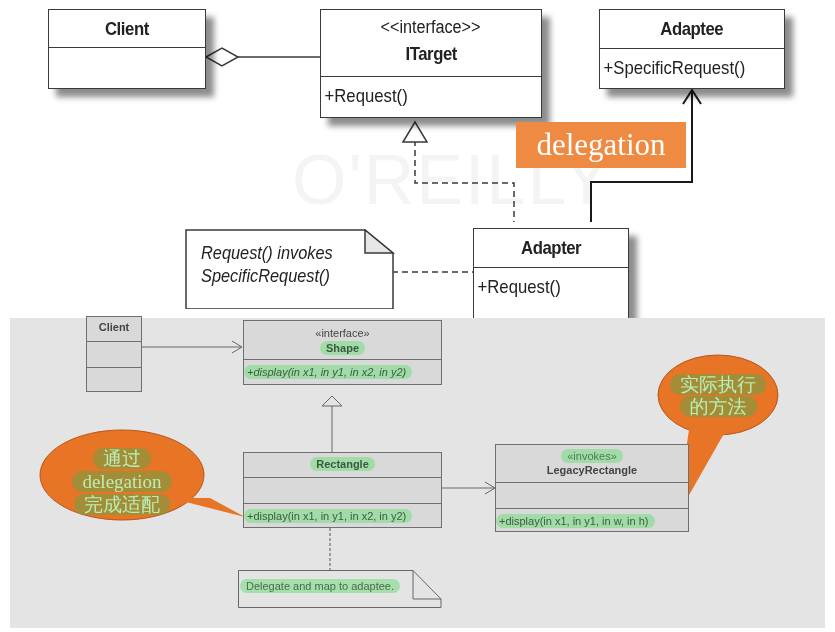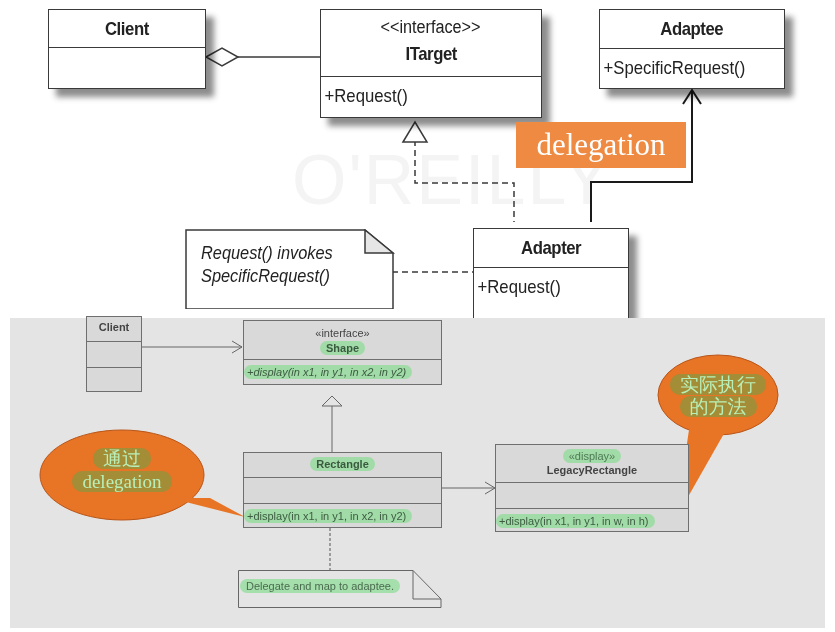--- a/index.html
+++ b/index.html
@@ -121,37 +121,38 @@
   </div>
 
   <div class="b-uml" style="left:233px;top:134px;width:199px;height:76px;">
     <div class="b-hdr" style="height:24px;line-height:22px;"><span class="b-bold hl">Rectangle</span></div>
     <div class="sec" style="height:26px;"></div>
     <div class="sec" style="height:24px;line-height:22px;"><span class="b-op hl">+display(in x1, in y1, in x2, in y2)</span></div>
   </div>
 
   <div class="b-uml" style="left:485px;top:126px;width:194px;height:88px;">
     <div class="b-hdr" style="height:37px;padding-top:4px;box-sizing:border-box;line-height:14px;">
-      <div><span class="hl" style="color:#4f7a55;">«display»</span></div>
+      <div><span class="hl" style="color:#4f7a55;">«invokes»</span></div>
       <div><span class="b-bold" style="color:#444;">LegacyRectangle</span></div>
     </div>
     <div class="sec" style="height:26px;"></div>
     <div class="sec" style="height:24px;line-height:22px;"><span class="b-op hl">+display(in x1, in y1, in w, in h)</span></div>
   </div>
 
   <div class="abs" style="left:228px;top:252px;width:205px;height:38px;">
     <svg class="abs" style="left:0;top:0" width="205" height="38">
       <polygon points="0.5,0.5 175,0.5 203,29 203,37.5 0.5,37.5" fill="#e4e4e4" stroke="#666" stroke-width="1"></polygon>
       <polyline points="175,0.5 175,29 203,29" fill="none" stroke="#666" stroke-width="1"></polyline>
     </svg>
     <div class="abs" style="left:2px;top:10px;font-size:11px;color:#4b6b50;white-space:nowrap;"><span class="hl">Delegate and map to adaptee.</span></div>
   </div>
 
   <div class="bubble-text" style="left:44px;top:116px;width:136px;font-size:19px;line-height:23px;margin-top:13px;">
     <div><span>通过</span></div>
     <div><span>delegation</span></div>
+    <div><span>完成适配</span></div>
   </div>
 
   <div class="bubble-text" style="left:648px;top:56px;width:120px;font-size:19px;line-height:22px;">
     <div><span>实际执行</span></div>
     <div><span>的方法</span></div>
   </div>
 </div>
 
 </body></html>

